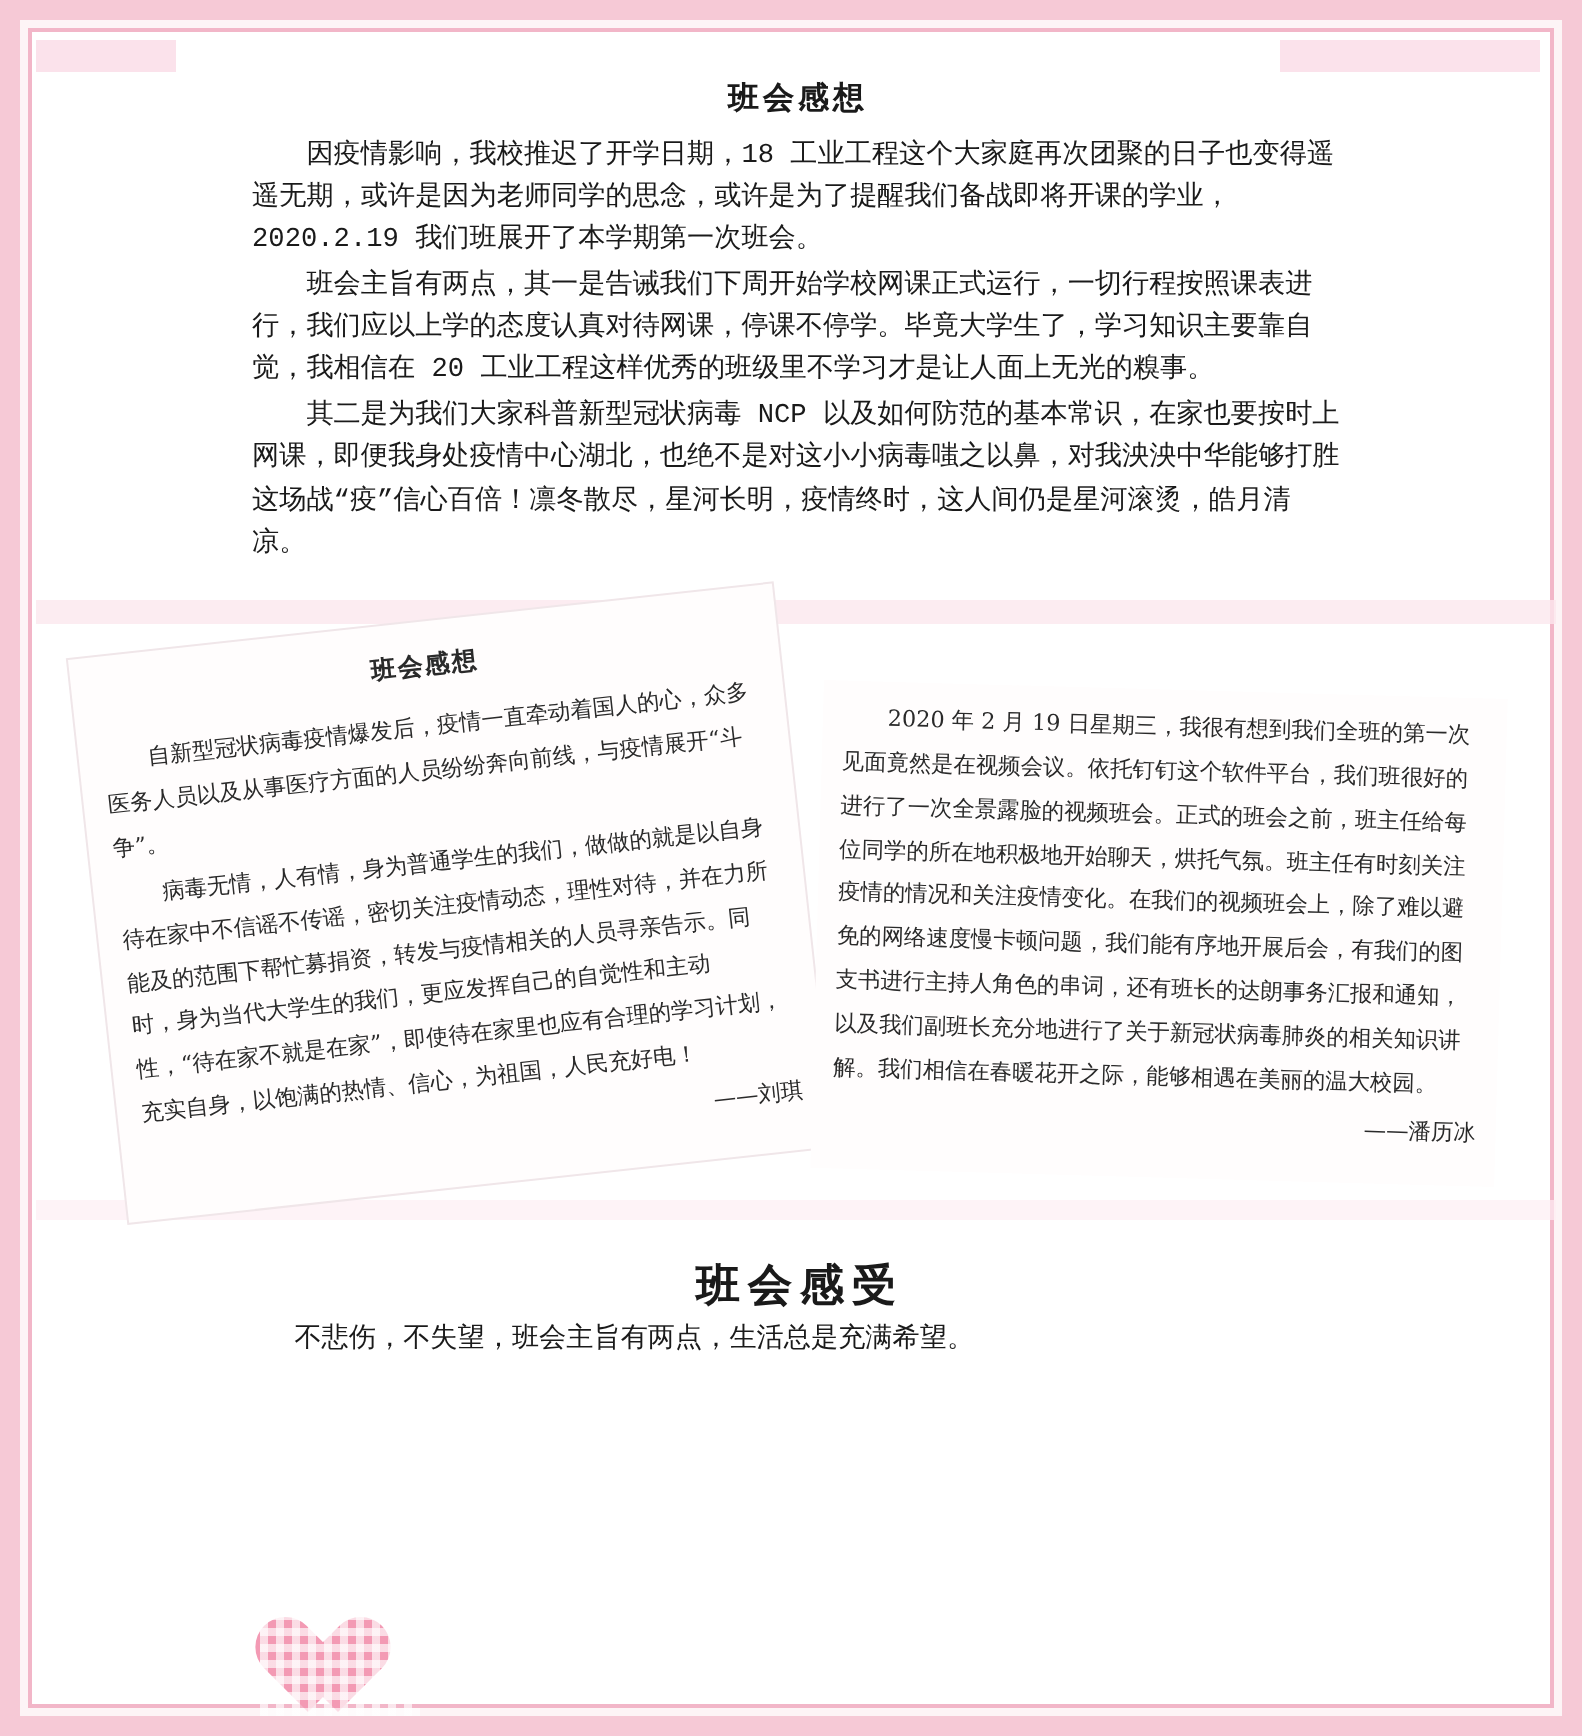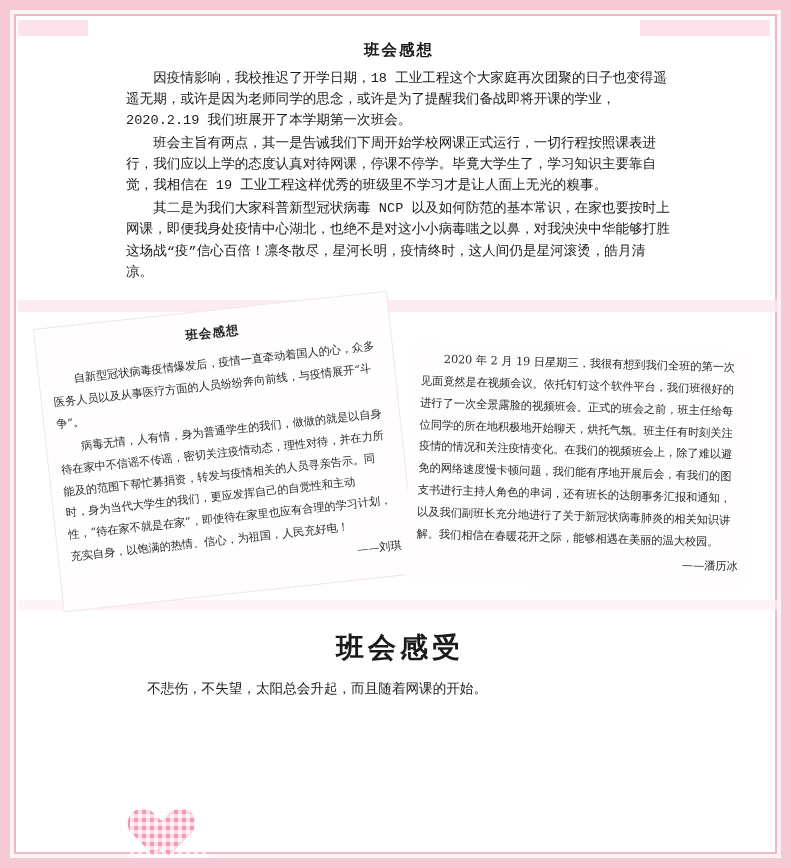--- a/index.html
+++ b/index.html
@@ -129,23 +129,22 @@
   }
 
   
   #essay-bottom {
     left: 120px;
     top: 626px;
     width: 560px;
     font-size: 13.6px;
   }
   #essay-bottom .title {
-    font-size: 28px;
+    font-size: 22px;
     letter-spacing: 4px;
-    margin-bottom: 10px;
   }
   .caret {
     display: inline-block;
     width: 1px;
     height: 14px;
     background: #111;
     vertical-align: -2px;
   }
   .scan-tint {
     position: absolute;
@@ -165,37 +164,37 @@
   <div class="border-inner"></div>
 
   <div class="scan-tint tint-c"></div>
   <div class="scan-tint tint-d"></div>
   <div class="scan-tint tint-a"></div>
   <div class="scan-tint tint-b"></div>
 
   <div class="doc" id="essay-top">
     <div class="title">班会感想</div>
     <p class="indent">因疫情影响，我校推迟了开学日期，18 工业工程这个大家庭再次团聚的日子也变得遥遥无期，或许是因为老师同学的思念，或许是为了提醒我们备战即将开课的学业，2020.2.19 我们班展开了本学期第一次班会。</p>
-    <p class="indent">班会主旨有两点，其一是告诫我们下周开始学校网课正式运行，一切行程按照课表进行，我们应以上学的态度认真对待网课，停课不停学。毕竟大学生了，学习知识主要靠自觉，我相信在 19 工业工程这样优秀的班级里不学习才是让人面上无光的糗事。</p>
+    <p class="indent">班会主旨有两点，其一是告诫我们下周开始学校网课正式运行，一切行程按照课表进行，我们应以上学的态度认真对待网课，停课不停学。毕竟大学生了，学习知识主要靠自觉，我相信在 20 工业工程这样优秀的班级里不学习才是让人面上无光的糗事。</p>
     <p class="indent">其二是为我们大家科普新型冠状病毒 NCP 以及如何防范的基本常识，在家也要按时上网课，即便我身处疫情中心湖北，也绝不是对这小小病毒嗤之以鼻，对我泱泱中华能够打胜这场战“疫”信心百倍！凛冬散尽，星河长明，疫情终时，这人间仍是星河滚烫，皓月清凉。</p>
   </div>
 
   <div class="doc" id="note-left">
     <div class="title hw">班会感想</div>
     <p class="hw indent">自新型冠状病毒疫情爆发后，疫情一直牵动着国人的心，众多医务人员以及从事医疗方面的人员纷纷奔向前线，与疫情展开“斗争”。</p>
     <p class="hw indent">病毒无情，人有情，身为普通学生的我们，做做的就是以自身待在家中不信谣不传谣，密切关注疫情动态，理性对待，并在力所能及的范围下帮忙募捐资，转发与疫情相关的人员寻亲告示。同时，身为当代大学生的我们，更应发挥自己的自觉性和主动性，“待在家不就是在家”，即使待在家里也应有合理的学习计划，充实自身，以饱满的热情、信心，为祖国，人民充好电！</p>
     <p class="hw sign">——刘琪</p>
   </div>
 
   <div class="doc" id="note-right">
     <p class="hw indent">2020 年 2 月 19 日星期三，我很有想到我们全班的第一次见面竟然是在视频会议。依托钉钉这个软件平台，我们班很好的进行了一次全景露脸的视频班会。正式的班会之前，班主任给每位同学的所在地积极地开始聊天，烘托气氛。班主任有时刻关注疫情的情况和关注疫情变化。在我们的视频班会上，除了难以避免的网络速度慢卡顿问题，我们能有序地开展后会，有我们的图支书进行主持人角色的串词，还有班长的达朗事务汇报和通知，以及我们副班长充分地进行了关于新冠状病毒肺炎的相关知识讲解。我们相信在春暖花开之际，能够相遇在美丽的温大校园。</p>
     <p class="hw sign">——潘历冰</p>
   </div>
 
   <div class="doc" id="essay-bottom">
     <div class="title">班会感受</div>
-    <p class="indent">不悲伤，不失望，太阳总会升起，而且随着网课的开始。</p>
+    <p class="indent">不悲伤，不失望，班会主旨有两点，生活总是充满希望。</p>
   </div>
 
   <div class="heart"></div>
   <div class="heart-pix"></div>
 
 </div>
 
 </body></html>

